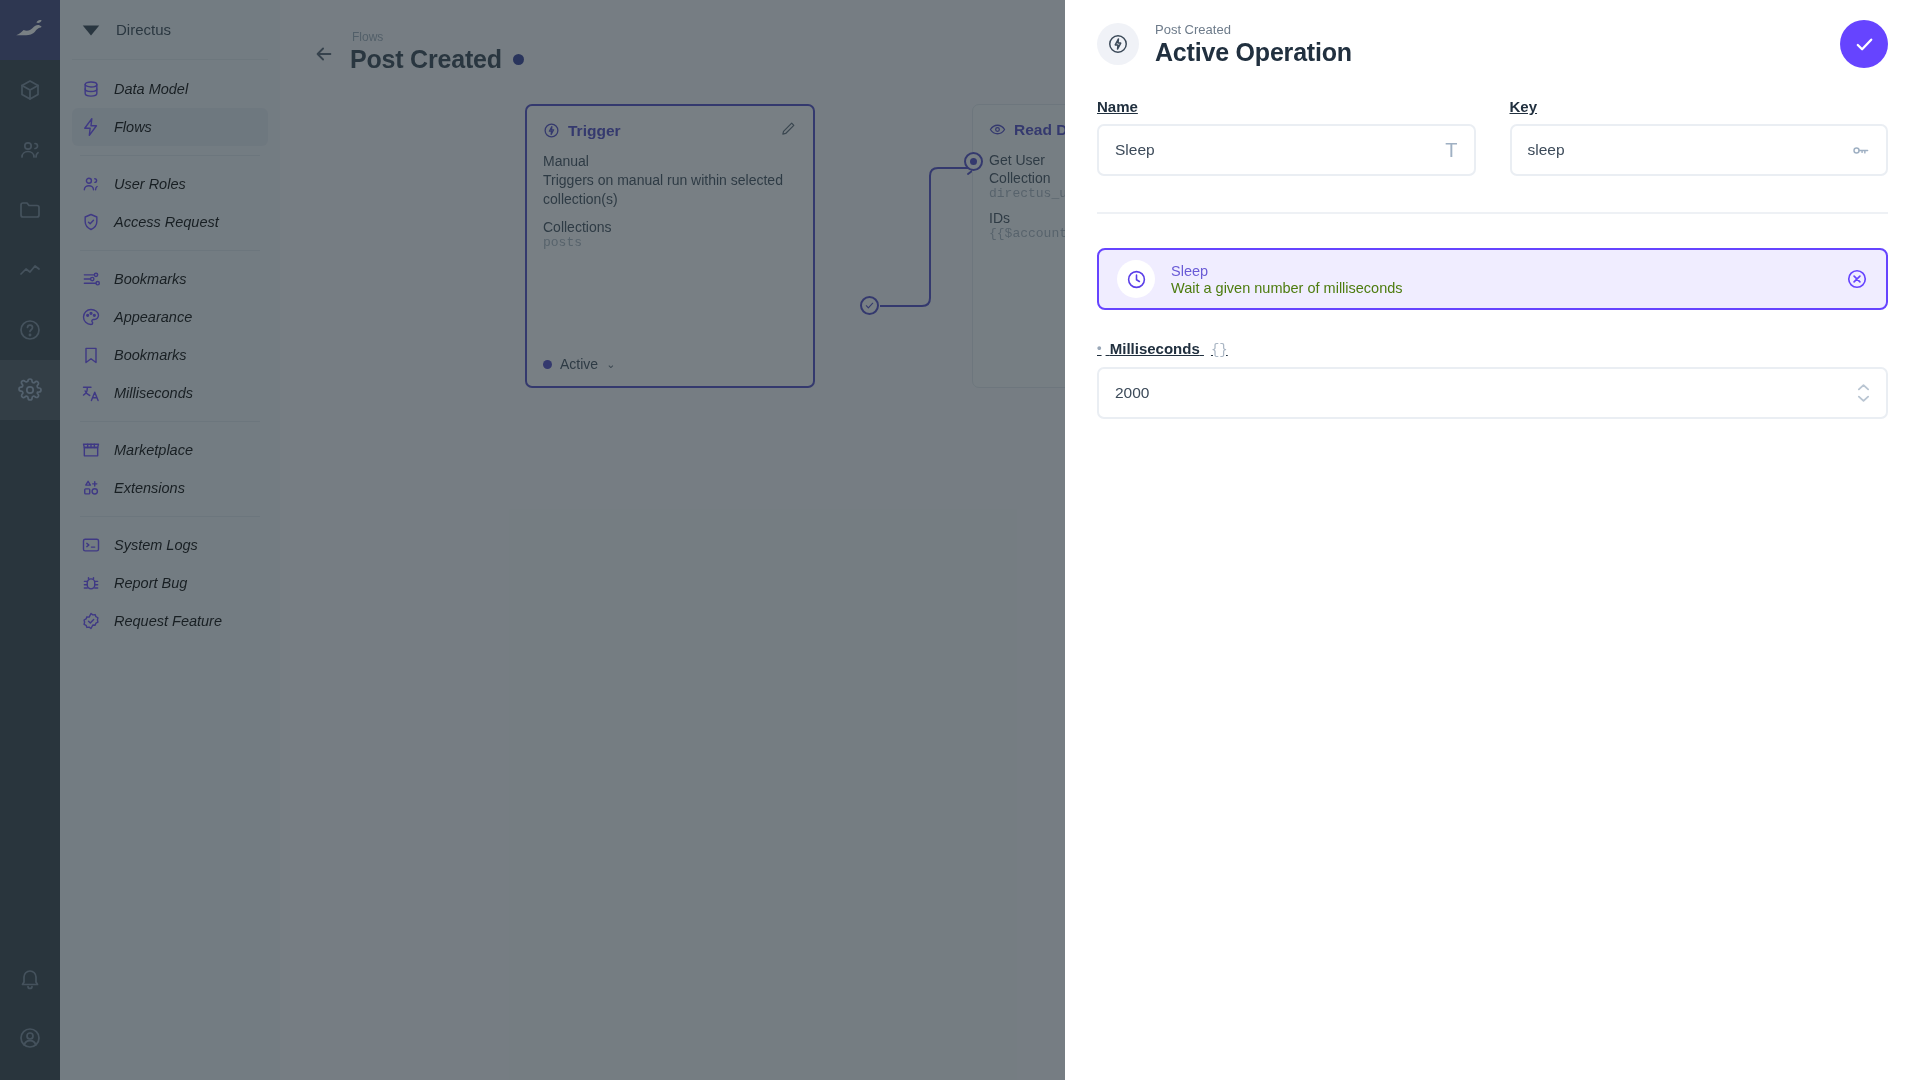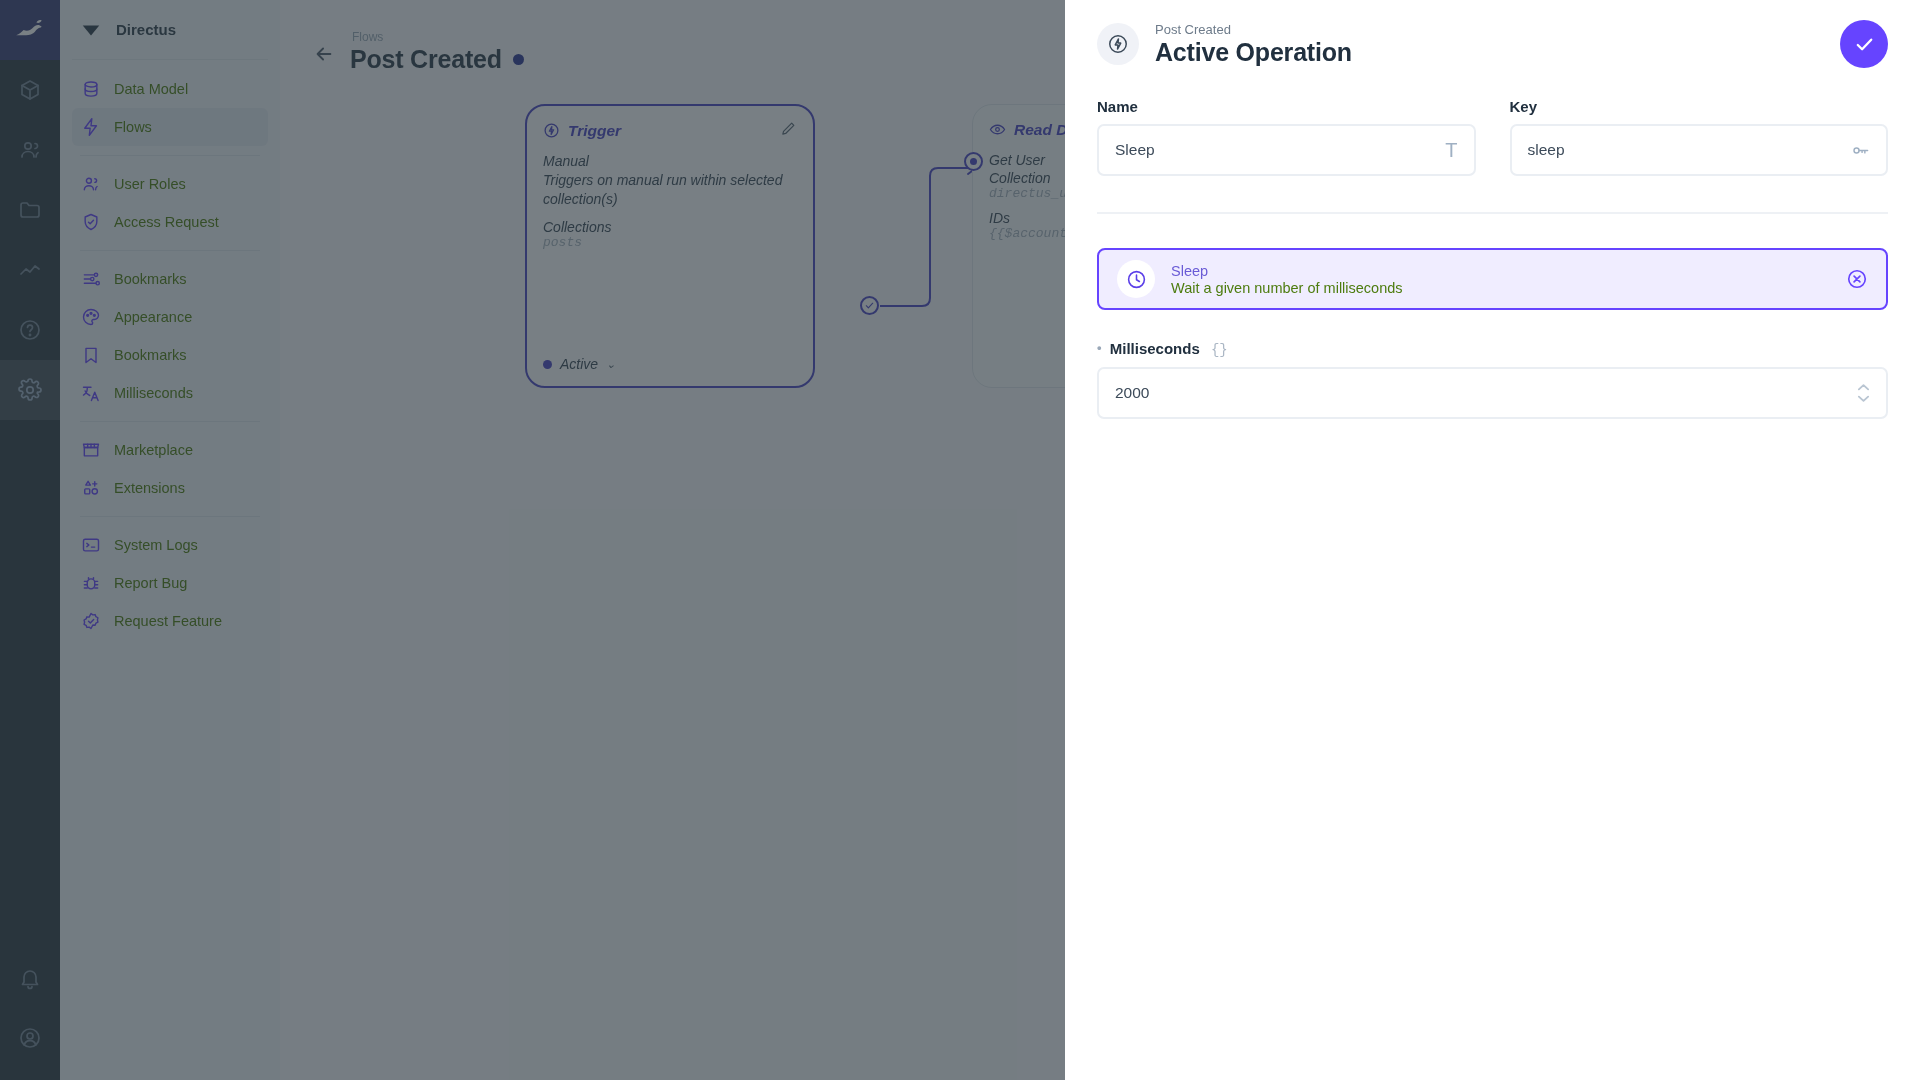--- a/index.html
+++ b/index.html
@@ -49,28 +49,28 @@
     position: relative; z-index: 4;
   }
   .nav-header {
     height: 60px;
     display: flex; align-items: center; gap: 14px;
     padding: 0 8px;
     border-bottom: 1px solid #e0e6ed;
   }
   .nav-header .diamond { width: 22px; height: 22px; display:flex; align-items:center; justify-content:center;}
   .nav-header .diamond svg { width: 22px; height: 22px; }
-  .nav-title { font-size: 15px; color: #31404e; font-weight: 700; }
+  .nav-title { font-size: 15px; color: #31404e; font-weight: 400; }
   .nav-list { padding-top: 10px; }
   .nav-item {
     height: 38px;
     display: flex; align-items: center; gap: 13px;
     padding: 0 8px;
     border-radius: 6px;
-    color: #4d7c0f; font-size: 14.5px;
+    color: #000000; font-size: 14.5px; font-style: italic;
   }
   .nav-item.active { background: #e2e9f2; }
   .nav-item .nav-icon { width: 21px; height: 21px; display: flex; align-items: center; justify-content: center; color: #6644ff; flex-shrink: 0;}
   .nav-item .nav-icon svg { width: 20px; height: 20px; stroke: currentColor; fill: none;
                             stroke-width: 1.7; stroke-linecap: round; stroke-linejoin: round; }
   .nav-divider { height: 1px; background: #dde4ec; margin: 9px 8px; }
 
   
   .canvas {
     flex: 1; height: 1080px;
@@ -92,23 +92,22 @@
   .breadcrumb { font-size: 12px; color: #9aa8b8; margin-bottom: 1px; padding-left: 2px; }
   .flow-title-row { display: flex; align-items: center; gap: 11px; }
   .flow-title { font-size: 25px; font-weight: 700; color: #2f3d4c; letter-spacing: -0.2px; }
   .flow-dot { width: 11px; height: 11px; border-radius: 50%; background: #2f3896; }
 
   
   .node {
     position: absolute;
     background: #fbfcfe;
     border: 2px solid #4b44c4;
-    border-radius: 20px;
+    border-radius: 7px;
     padding: 14px 16px;
-    font-style: italic;
   }
   .node.plain { border: 1px solid #dfe5ec; background: #f8fafc; }
   .node-head { display: flex; align-items: center; justify-content: space-between; margin-bottom: 12px; }
   .node-head-left { display: flex; align-items: center; gap: 8px; }
   .node-head-left .nh-icon { width: 17px; height: 17px; color: #4b44c4; display:flex;}
   .node-head-left .nh-icon svg { width: 17px; height: 17px; stroke: currentColor; fill: none; stroke-width: 1.8; stroke-linecap: round; stroke-linejoin: round;}
   .node-head-title { font-size: 15.5px; font-weight: 600; color: #4b44c4; }
   .node-actions { display: flex; align-items: center; gap: 8px; color: #5a6876; }
   .node-actions svg { width: 17px; height: 17px; stroke: currentColor; fill: none; stroke-width: 1.7; stroke-linecap: round; stroke-linejoin: round; }
   .node-label { font-size: 14px; color: #3c4a59; margin-bottom: 2px; }
@@ -179,21 +178,21 @@
   .save-btn {
     width: 48px; height: 48px; border-radius: 50%;
     background: #6644ff; color: #ffffff;
     display: flex; align-items: center; justify-content: center;
     flex-shrink: 0;
   }
   .save-btn svg { width: 23px; height: 23px; stroke: currentColor; fill: none; stroke-width: 2.4; stroke-linecap: round; stroke-linejoin: round; }
 
   .fields-row { display: flex; gap: 34px; margin-top: 10px; }
   .field { flex: 1; }
-  .field-label { font-size: 15px; font-weight: 700; color: #21303f; margin-bottom: 9px; }
+  .field-label { font-size: 15px; font-weight: 700; color: #21303f; margin-bottom: 9px; text-decoration: underline; }
   .field-label.required::before {
     content: '•'; color: #9aa8b8; font-size: 13px; margin-right: 4px; vertical-align: 2px;
   }
   .field-label .brace { color: #aab6c4; font-weight: 400; margin-left: 7px; font-size: 14px; font-family: "Liberation Mono", monospace;}
   .input-wrap {
     height: 52px;
     border: 2px solid #eaeef3; border-radius: 7px;
     background: #ffffff;
     display: flex; align-items: center;
     padding: 0 16px;

